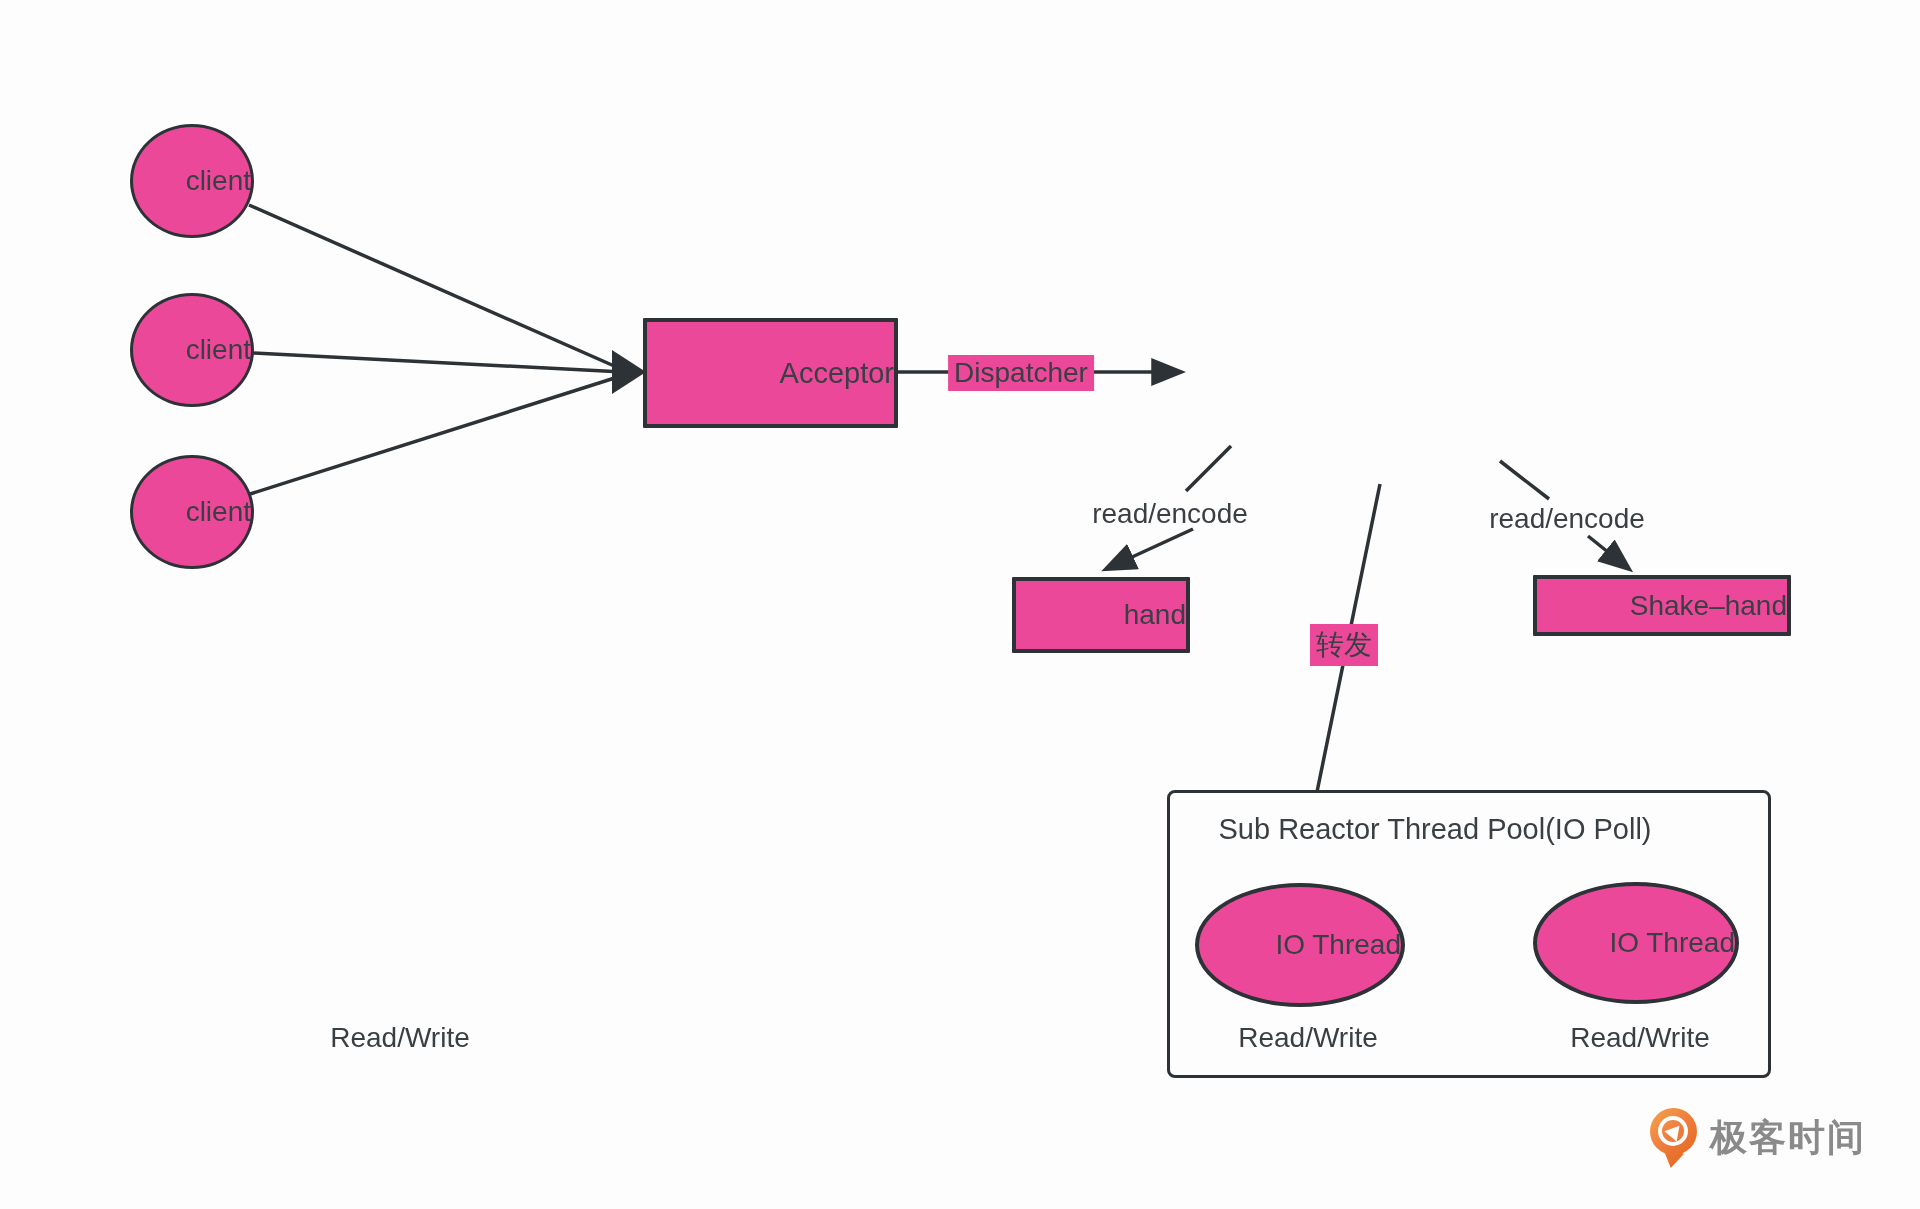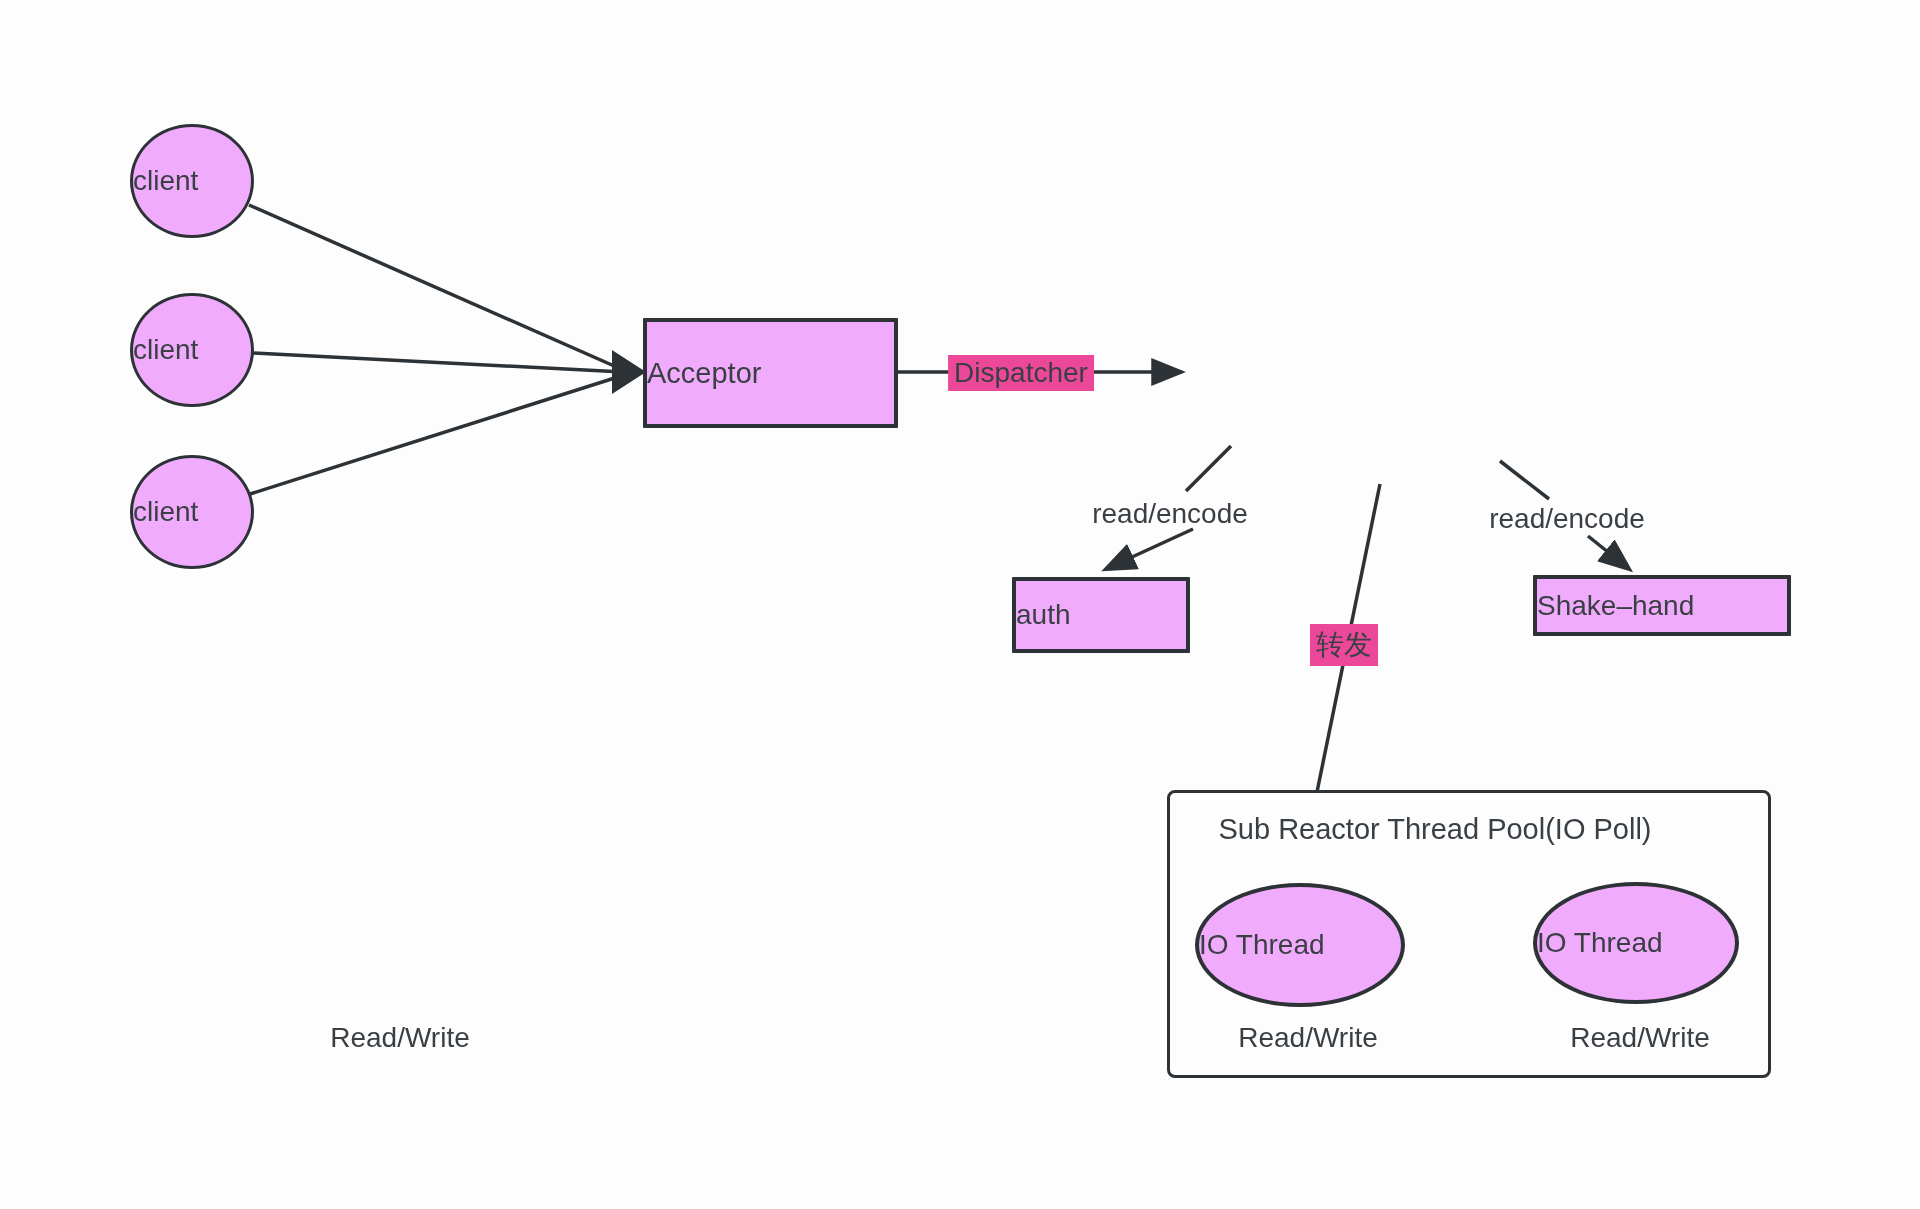--- a/index.html
+++ b/index.html
@@ -2,22 +2,22 @@
 <html><head>
 <meta charset="utf-8">
 <style>
   html,body{margin:0;padding:0;background:#fdfdfd;}
   .stage{
     position:relative;width:1920px;height:1209px;background:#fdfdfd;overflow:hidden;
     font-family:"Liberation Sans","DejaVu Sans",sans-serif;color:#3a3f44;
   }
   .stage svg{position:absolute;left:0;top:0;}
   .node{
-    position:absolute;display:flex;align-items:center;justify-content:flex-start;
-    background:#f0abfc;border:4px solid #2d3236;box-sizing:border-box;
+    position:absolute;display:flex;align-items:center;justify-content:flex-end;
+    background:#ec4899;border:4px solid #2d3236;box-sizing:border-box;
     font-size:28px;color:#3a3f44;text-align:center;
   }
   .circle{border-radius:50%;border-width:3.5px;}
   .ellipse{border-radius:50%;}
   .rect{border-radius:1px;}
   .container-box{
     position:absolute;background:#fdfdfd;border:3.5px solid #2d3236;border-radius:8px;
     box-sizing:border-box;
   }
   .lbl{
@@ -92,21 +92,21 @@
     <span>Acceptor</span>
   </div>
 
   <div class="lbl masked" style="left:1021px;top:373px;">Dispatcher</div>
 
 
   <div class="lbl" style="left:1170px;top:514px;">read/encode</div>
   <div class="lbl" style="left:1567px;top:519px;">read/encode</div>
 
   <div class="node rect" style="left:1012px;top:577px;width:178px;height:76px;">
-    <span>auth</span>
+    <span>hand</span>
   </div>
 
   <div class="node rect" style="left:1533px;top:575px;width:258px;height:61px;">
     <span>Shake–hand</span>
   </div>
 
   <div class="lbl masked" style="left:1344px;top:645px;">转发</div>
 
   <div class="container-box" style="left:1167px;top:790px;width:604px;height:288px;"></div>
   <div class="sub-title">Sub Reactor Thread Pool(IO Poll)</div>
@@ -116,14 +116,23 @@
   </div>
   <div class="node ellipse" style="left:1533px;top:882px;width:206px;height:122px;">
     <span>IO Thread</span>
   </div>
 
   <div class="lbl" style="left:1308px;top:1038px;">Read/Write</div>
   <div class="lbl" style="left:1640px;top:1038px;">Read/Write</div>
 
   <div class="lbl" style="left:400px;top:1038px;">Read/Write</div>
 
+  <div class="logo">
+    <div class="logo-pin">
+      <div class="blob"></div>
+      <div class="tip"></div>
+      <div class="ring"></div>
+      <div class="cursor"></div>
+    </div>
+    <div class="logo-text">极客时间</div>
+  </div>
 
 </div>
 
 </body></html>

